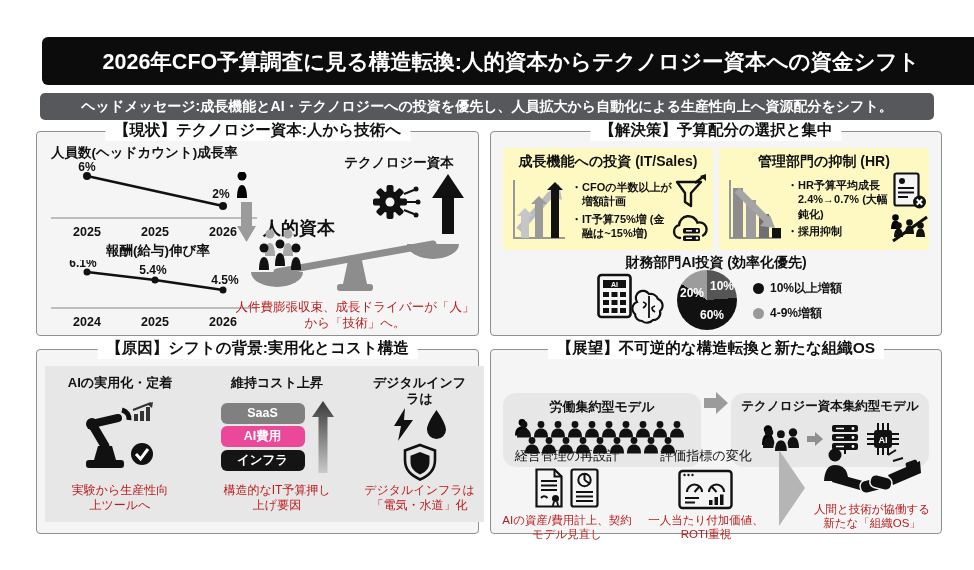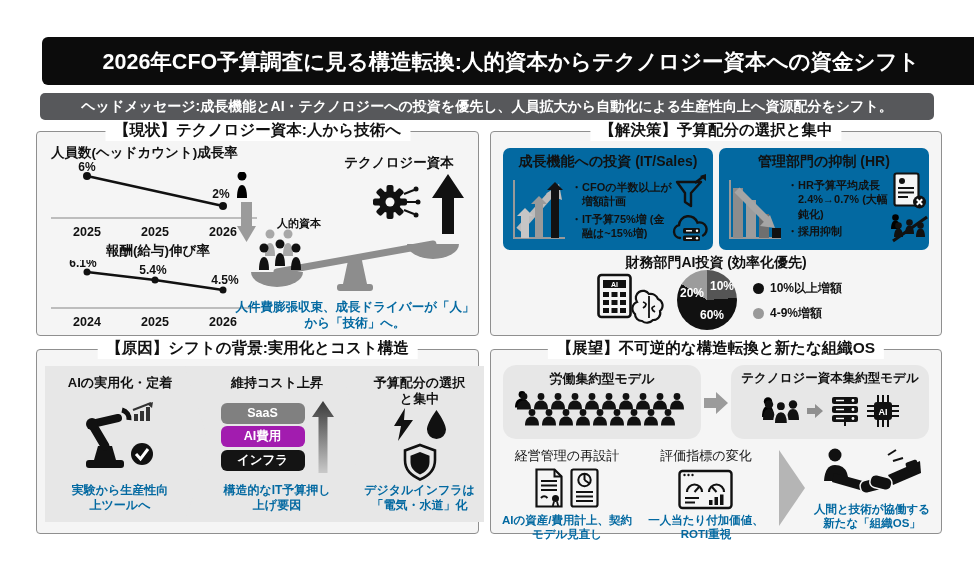--- a/index.html
+++ b/index.html
@@ -12,47 +12,47 @@
   .sub{position:absolute;left:40px;top:93px;width:894px;height:27px;background:#57585b;border-radius:5px;display:flex;align-items:center;justify-content:center;}
   .sub div{color:#fff;font-size:14px;font-weight:700;white-space:nowrap;}
   
   .panel{position:absolute;background:#f5f5f5;border:1.5px solid #8f8f8f;border-radius:4px;}
   .ptitle{position:absolute;top:-12px;left:50%;transform:translateX(-50%);margin:0;background:#fff;padding:0 9px;font-size:15.5px;font-weight:700;white-space:nowrap;color:#111;}
   #p1{left:36px;top:131px;width:441px;height:203px;}
   #p2{left:490px;top:131px;width:450px;height:203px;}
   #p3{left:36px;top:349px;width:441px;height:183px;}
   #p4{left:490px;top:349px;width:450px;height:183px;}
   .lbl{font-weight:700;color:#111;}
-  .cap{font-weight:700;color:#0369a1;text-align:center;line-height:1.25;}
+  .cap{font-weight:400;color:#b91c1c;text-align:center;line-height:1.25;}
   
-  .sbox{position:absolute;background:#0369a1;border-radius:7px;}
+  .sbox{position:absolute;background:#fef9c3;border-radius:2px;}
   .sbox .btitle{position:absolute;top:5px;left:0;width:100%;text-align:center;font-size:14px;font-weight:700;}
   .bullets{position:absolute;margin:0;padding:0;list-style:none;font-size:11px;font-weight:700;line-height:1.3;}
   .bullets li{position:relative;padding-left:11px;margin-bottom:3px;}
   .bullets li::before{content:"・";position:absolute;left:0;}
   .legend-item{display:flex;align-items:center;gap:6px;margin-bottom:8px;font-size:12px;font-weight:700;}
   .dot{width:11px;height:11px;border-radius:50%;flex:0 0 auto;}
   .dot-black{background:#111;}
   .dot-gray{background:#999;}
   .pie{position:absolute;width:60px;height:60px;border-radius:50%;background:conic-gradient(#555 0deg 86deg,#111 86deg 302deg,#9c9c9c 302deg 360deg);}
   .pie span{position:absolute;color:#fff;font-size:12px;font-weight:700;}
   
   .ccol{position:absolute;top:16px;height:156px;background:#e7e7e7;display:flex;flex-direction:column;align-items:center;}
   .ccol .ctitle{font-size:13px;font-weight:700;text-align:center;margin-top:9px;line-height:1.2;}
   .ccol .cicons{flex:1;display:flex;align-items:center;justify-content:center;}
   .ccol .cap{font-size:12px;margin-bottom:9px;}
   #cc1{left:8px;width:150px;clip-path:polygon(0 0,87% 0,100% 50%,87% 100%,0 100%);padding-right:18px;}
   #cc2{left:148px;width:152px;clip-path:polygon(0 0,87% 0,100% 50%,87% 100%,0 100%,13% 50%);padding:0 16px;}
   #cc3{left:304px;width:129px;clip-path:polygon(0 0,100% 0,100% 100%,0 100%,14% 50%);padding-left:14px;}
   .chip{width:84px;height:21px;border-radius:6px;color:#fff;font-size:12.5px;font-weight:700;display:flex;align-items:center;justify-content:center;margin:2.5px 0;}
   .chip1{background:#808080;}
-  .chip2{background:#a21caf;}
+  .chip2{background:#ec4899;}
   .chip3{background:#141414;}
   
-  .obox{position:absolute;background:#e7e7e7;border-radius:13px;}
+  .obox{position:absolute;background:#e7e7e7;border-radius:13px;margin-top:28px;}
   .obox .btitle{position:absolute;top:5px;left:0;width:100%;text-align:center;font-weight:700;}
   .oitem{position:absolute;display:flex;flex-direction:column;align-items:center;}
   .oitem .otitle{font-size:13px;font-weight:400;margin-bottom:3px;white-space:nowrap;}
   .oitem .cap{font-size:11.5px;margin-top:3px;}
   .chev{width:0;height:0;border-left:26px solid #b5b5b5;border-top:38px solid transparent;border-bottom:38px solid transparent;}
 </style>
 </head>
 <body>
 
 <div class="page">
@@ -89,21 +89,21 @@
         <circle cx="180" cy="30" r="3.5" fill="#111"></circle>
       <text x="40" y="7" text-anchor="middle" font-size="12" font-weight="700" fill="#111">6.1%</text>
       <text x="110" y="14" text-anchor="middle" font-size="12" font-weight="700" fill="#111">5.4%</text>
       <text x="182" y="24" text-anchor="middle" font-size="12" font-weight="700" fill="#111">4.5%</text>
       <text x="44" y="66" text-anchor="middle" font-size="12.5" font-weight="700" fill="#111">2024</text>
       <text x="112" y="66" text-anchor="middle" font-size="12.5" font-weight="700" fill="#111">2025</text>
       <text x="180" y="66" text-anchor="middle" font-size="12.5" font-weight="700" fill="#111">2026</text>
     </svg>
 
     <div class="abs lbl" style="left:288px;top:22px;width:148px;text-align:center;font-size:13.5px;">テクノロジー資本</div>
-    <div class="abs lbl" style="left:224px;top:84px;width:76px;text-align:center;font-size:11px;">人的資本</div>
+    <div class="abs lbl" style="left:224px;top:84px;width:76px;text-align:center;font-size:18px;">人的資本</div>
 
     <svg class="abs" style="left:200px;top:40px;" width="237" height="126" viewBox="0 0 237 126">
 
       <line x1="40" y1="100" x2="196" y2="72" stroke="#8d8d8d" stroke-width="7" stroke-linecap="round"></line>
       <polygon points="112,84 124,84 130,112 106,112" fill="#8d8d8d"></polygon>
       <rect x="100" y="112" width="36" height="7" rx="3" fill="#8d8d8d"></rect>
       <path d="M14 100 a26 15 0 0 0 52 0 z" fill="#8d8d8d"></path>
       <path d="M170 72 a26 15 0 0 0 52 0 z" fill="#8d8d8d"></path>
 
       <g>
@@ -325,21 +325,21 @@
                 <stop offset="1" stop-color="#c9c9c9"></stop>
               </linearGradient>
             </defs>
           <polygon points="11,0 22,16 15.5,16 15.5,72 6.5,72 6.5,16 0,16" fill="url(#ag)"></polygon>
         </svg>
       </div>
       <div class="cap" style="width:110px;">構造的なIT予算押し上げ要因</div>
     </div>
 
     <div class="ccol" id="cc3">
-      <div class="ctitle" style="width:100px;">予算配分の選択と集中</div>
+      <div class="ctitle" style="width:100px;">デジタルインフラは</div>
       <div class="cicons" style="flex-direction:column;gap:2px;">
         <div style="display:flex;gap:10px;align-items:flex-end;">
           <svg width="24" height="33">
               <polygon points="14,0 3,18 10,18 7,33 22,12 13,12" fill="#111"></polygon>
             </svg>
           <svg width="23" height="32">
               <path d="M11.5 1 C11.5 1 21 14 21 20.5 a9.5 9.5 0 1 1 -19 0 C2 14 11.5 1 11.5 1 z" fill="#111"></path>
             </svg>
         </div>
         <svg width="36" height="38">

